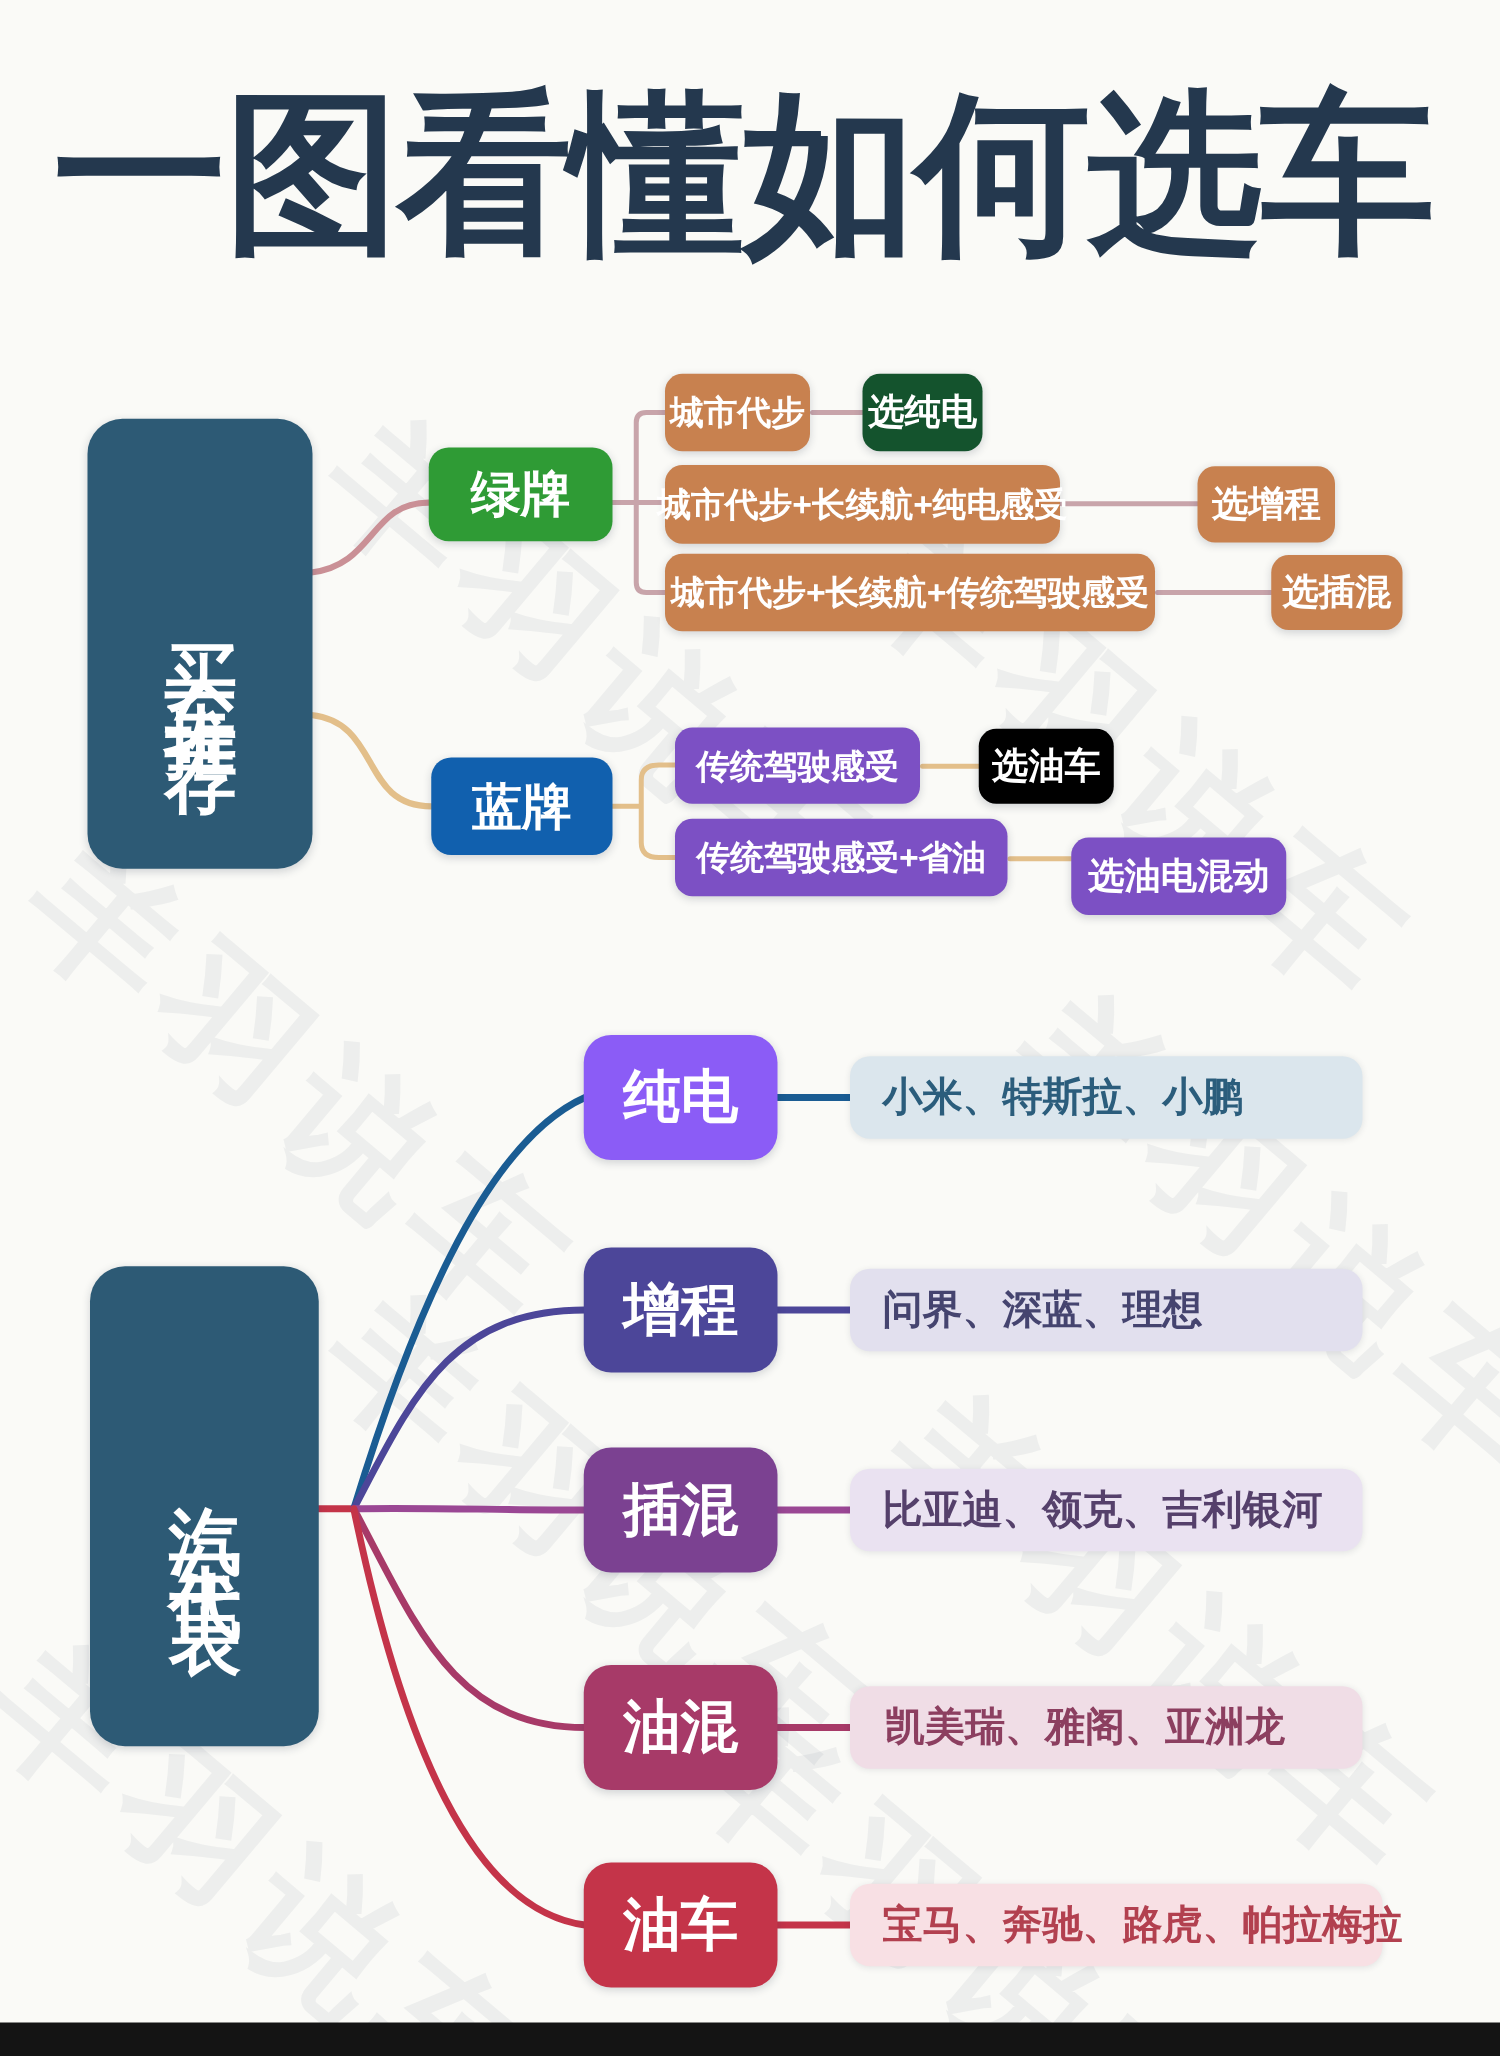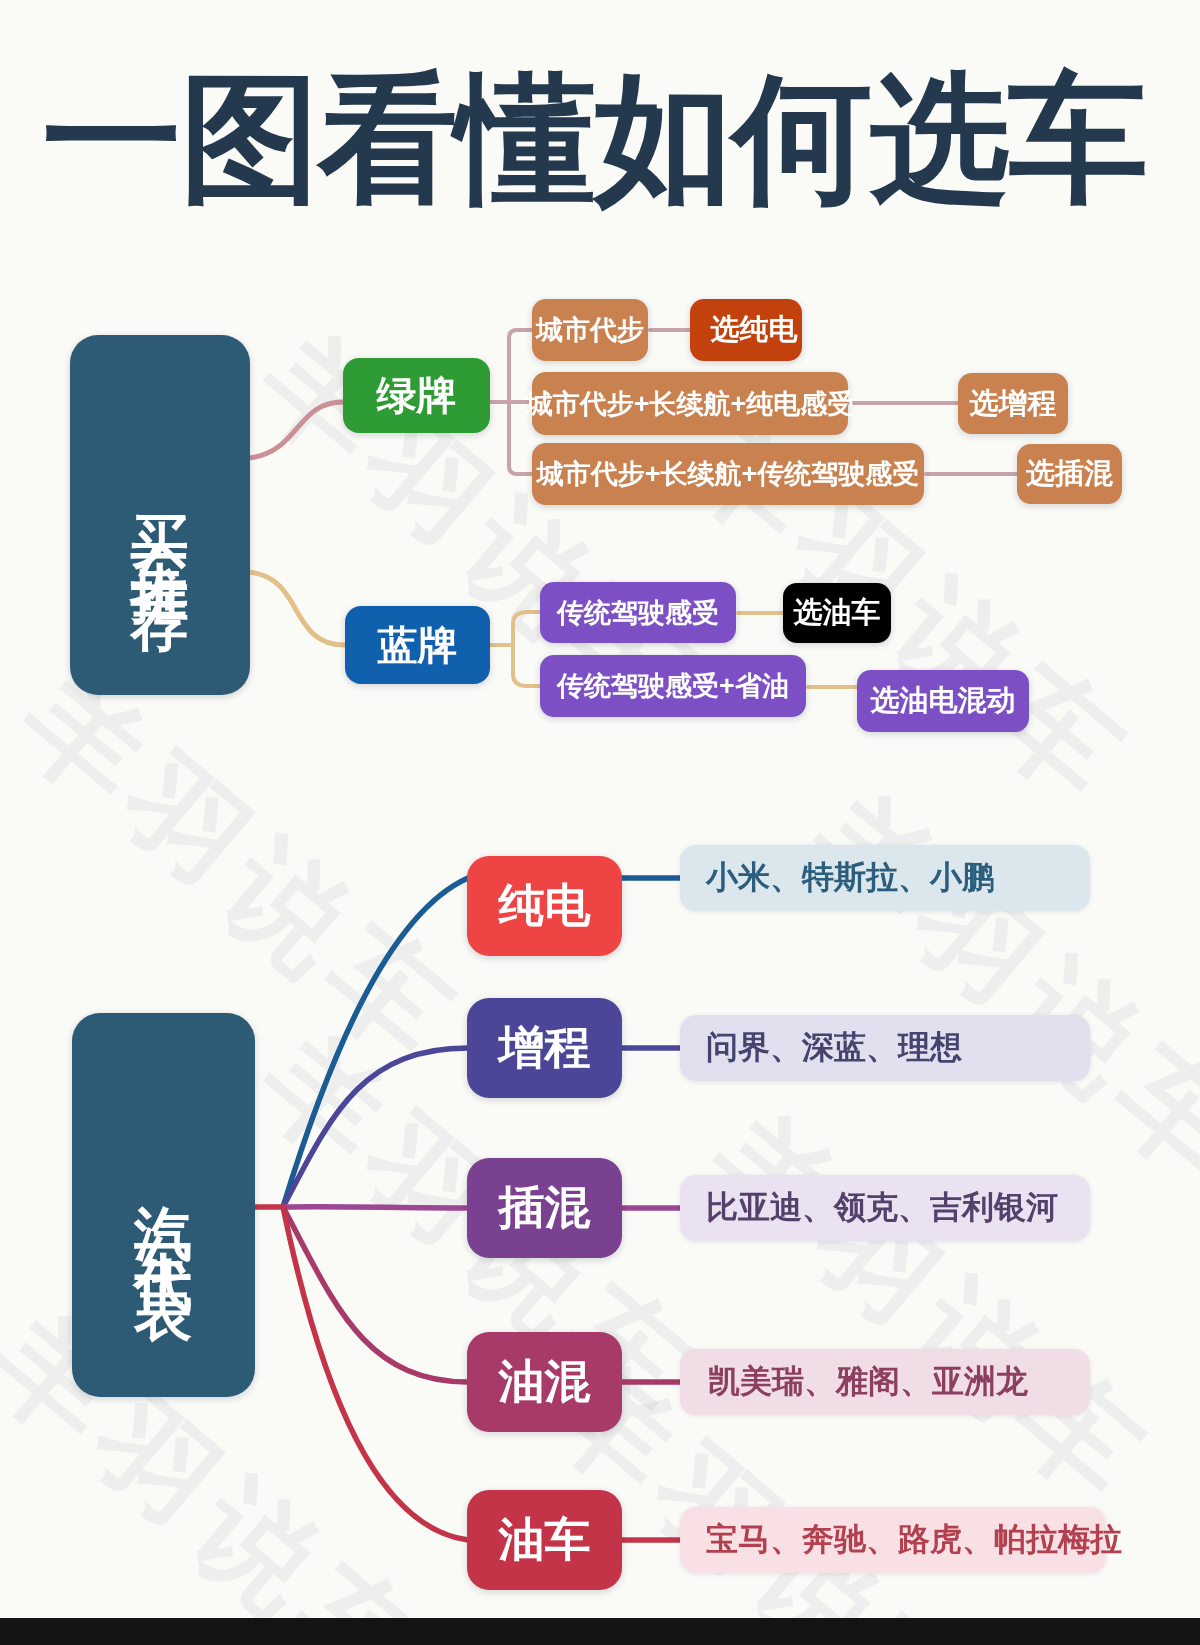--- a/index.html
+++ b/index.html
@@ -121,34 +121,34 @@
   </svg>
 
   <div class="title" style="color: rgb(36, 56, 78);">一图看懂如何选车</div>
 
   <div class="node root-block top-root" style="background: rgb(45, 90, 117);">买车推荐</div>
 
   <div class="node plate green-plate" style="background: rgb(47, 155, 53);">绿牌</div>
   <div class="node plate blue-plate" style="background: rgb(17, 96, 174);">蓝牌</div>
 
   <div class="node small-box ob1c" style="background: rgb(200, 129, 79);">城市代步</div>
-  <div class="node res-box ob1r" style="background: #c2410c; padding-left: 16px;">选纯电</div>
+  <div class="node res-box ob1r" style="background: #14532d;">选纯电</div>
   <div class="node small-box ob2c" style="background: rgb(200, 129, 79);">城市代步+长续航+纯电感受</div>
   <div class="node res-box ob2r" style="background: rgb(200, 129, 79);">选增程</div>
   <div class="node small-box ob3c" style="background: rgb(200, 129, 79);">城市代步+长续航+传统驾驶感受</div>
   <div class="node res-box ob3r" style="background: rgb(200, 129, 79);">选插混</div>
 
   <div class="node small-box pb1c" style="background: rgb(124, 80, 196);">传统驾驶感受</div>
   <div class="node res-box pb1r" style="background: #000000;">选油车</div>
   <div class="node small-box pb2c" style="background: rgb(124, 80, 196);">传统驾驶感受+省油</div>
   <div class="node res-box pb2r" style="background: rgb(124, 80, 196);">选油电混动</div>
 
   <div class="node root-block bottom-root" style="background: rgb(45, 90, 117);">汽车代表</div>
 
-  <div class="node cat-box n1" style="background: #ef4444; margin-top: 28px;">纯电</div>
+  <div class="node cat-box n1" style="background: #8b5cf6;">纯电</div>
   <div class="node cat-box n2" style="background: rgb(76, 70, 153);">增程</div>
   <div class="node cat-box n3" style="background: rgb(123, 65, 145);">插混</div>
   <div class="node cat-box n4" style="background: rgb(167, 58, 104);">油混</div>
   <div class="node cat-box n5" style="background: rgb(196, 52, 73);">油车</div>
 
   <div class="brand-box l1" style="background: rgb(219, 230, 237); color: rgb(43, 93, 124);">小米、特斯拉、小鹏</div>
   <div class="brand-box l2" style="background: rgb(226, 224, 238); color: rgb(69, 68, 111);">问界、深蓝、理想</div>
   <div class="brand-box l3" style="background: rgb(234, 226, 241); color: rgb(85, 64, 107);">比亚迪、领克、吉利银河</div>
   <div class="brand-box l4" style="background: rgb(240, 221, 230); color: rgb(140, 63, 96); padding-left: 28px;">凯美瑞、雅阁、亚洲龙</div>
   <div class="brand-box l5" style="background: rgb(248, 224, 228); color: rgb(178, 64, 79);">宝马、奔驰、路虎、帕拉梅拉</div>

